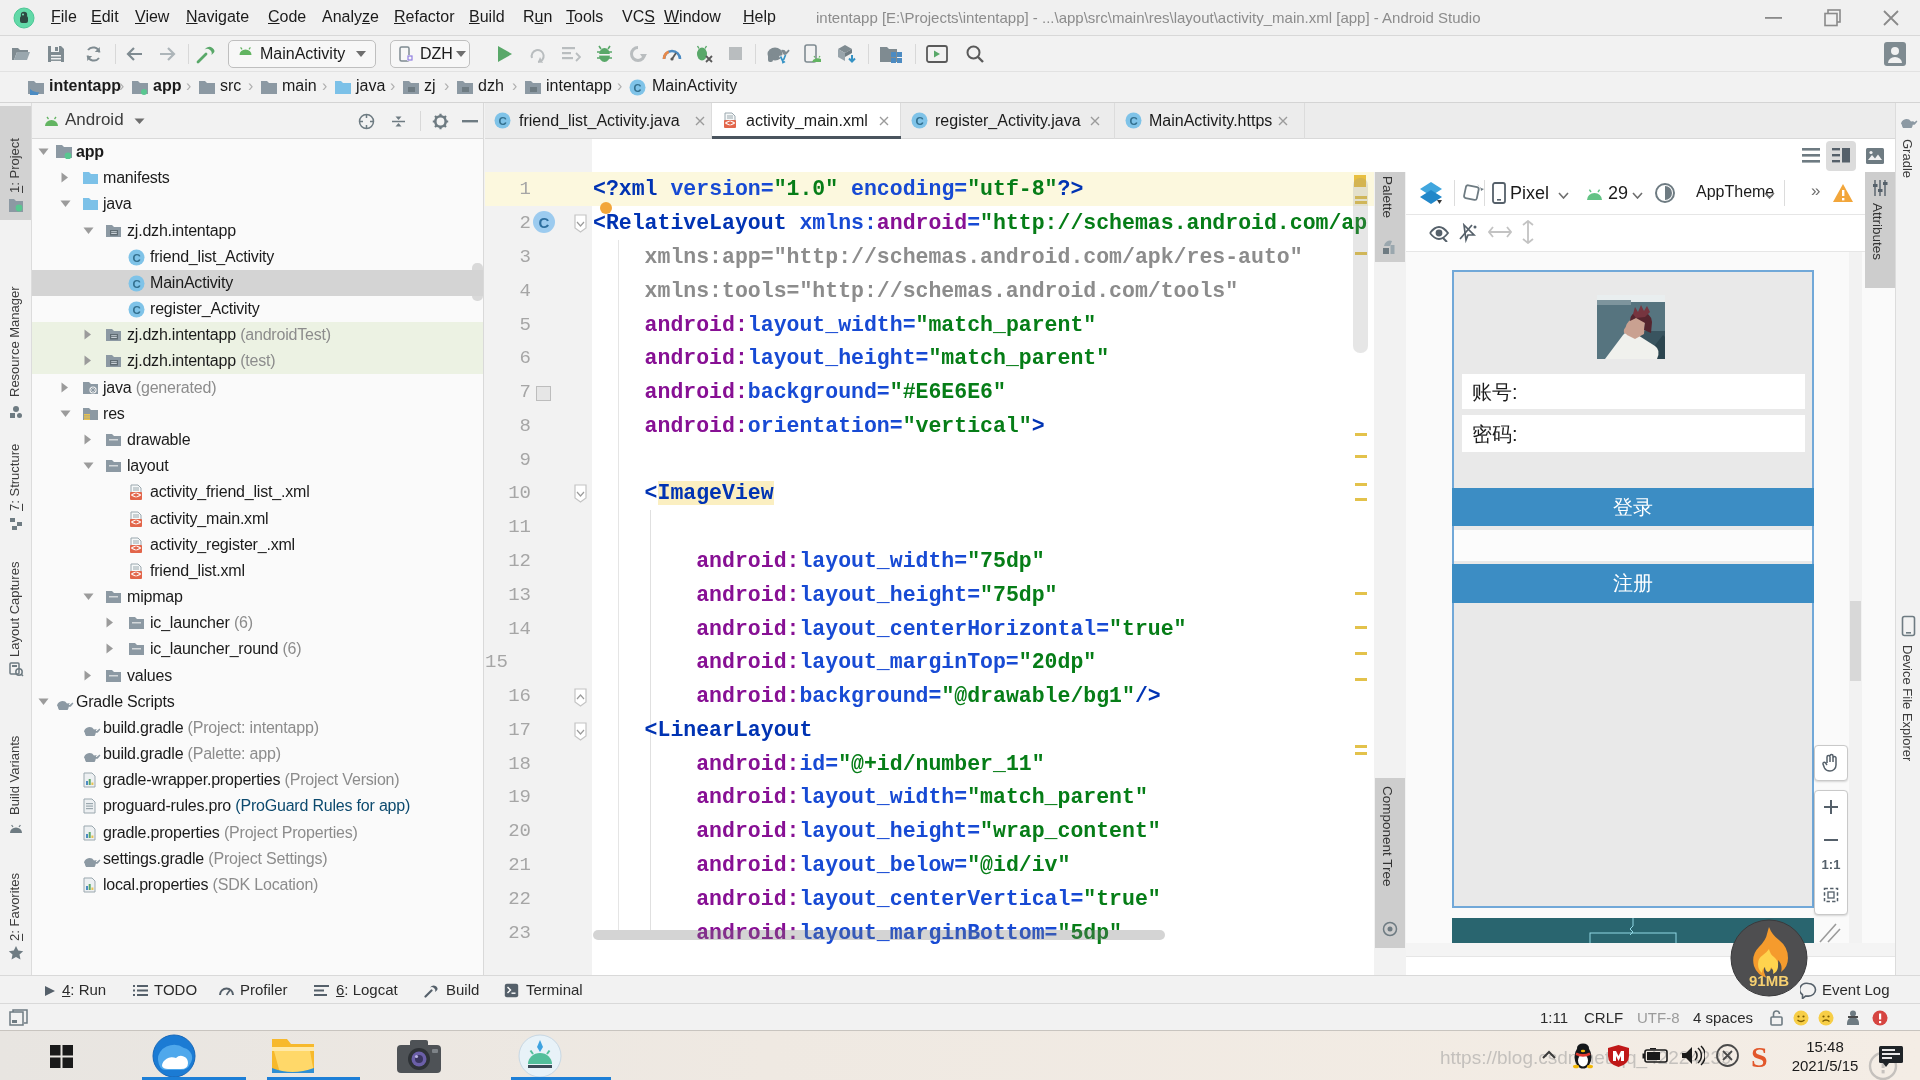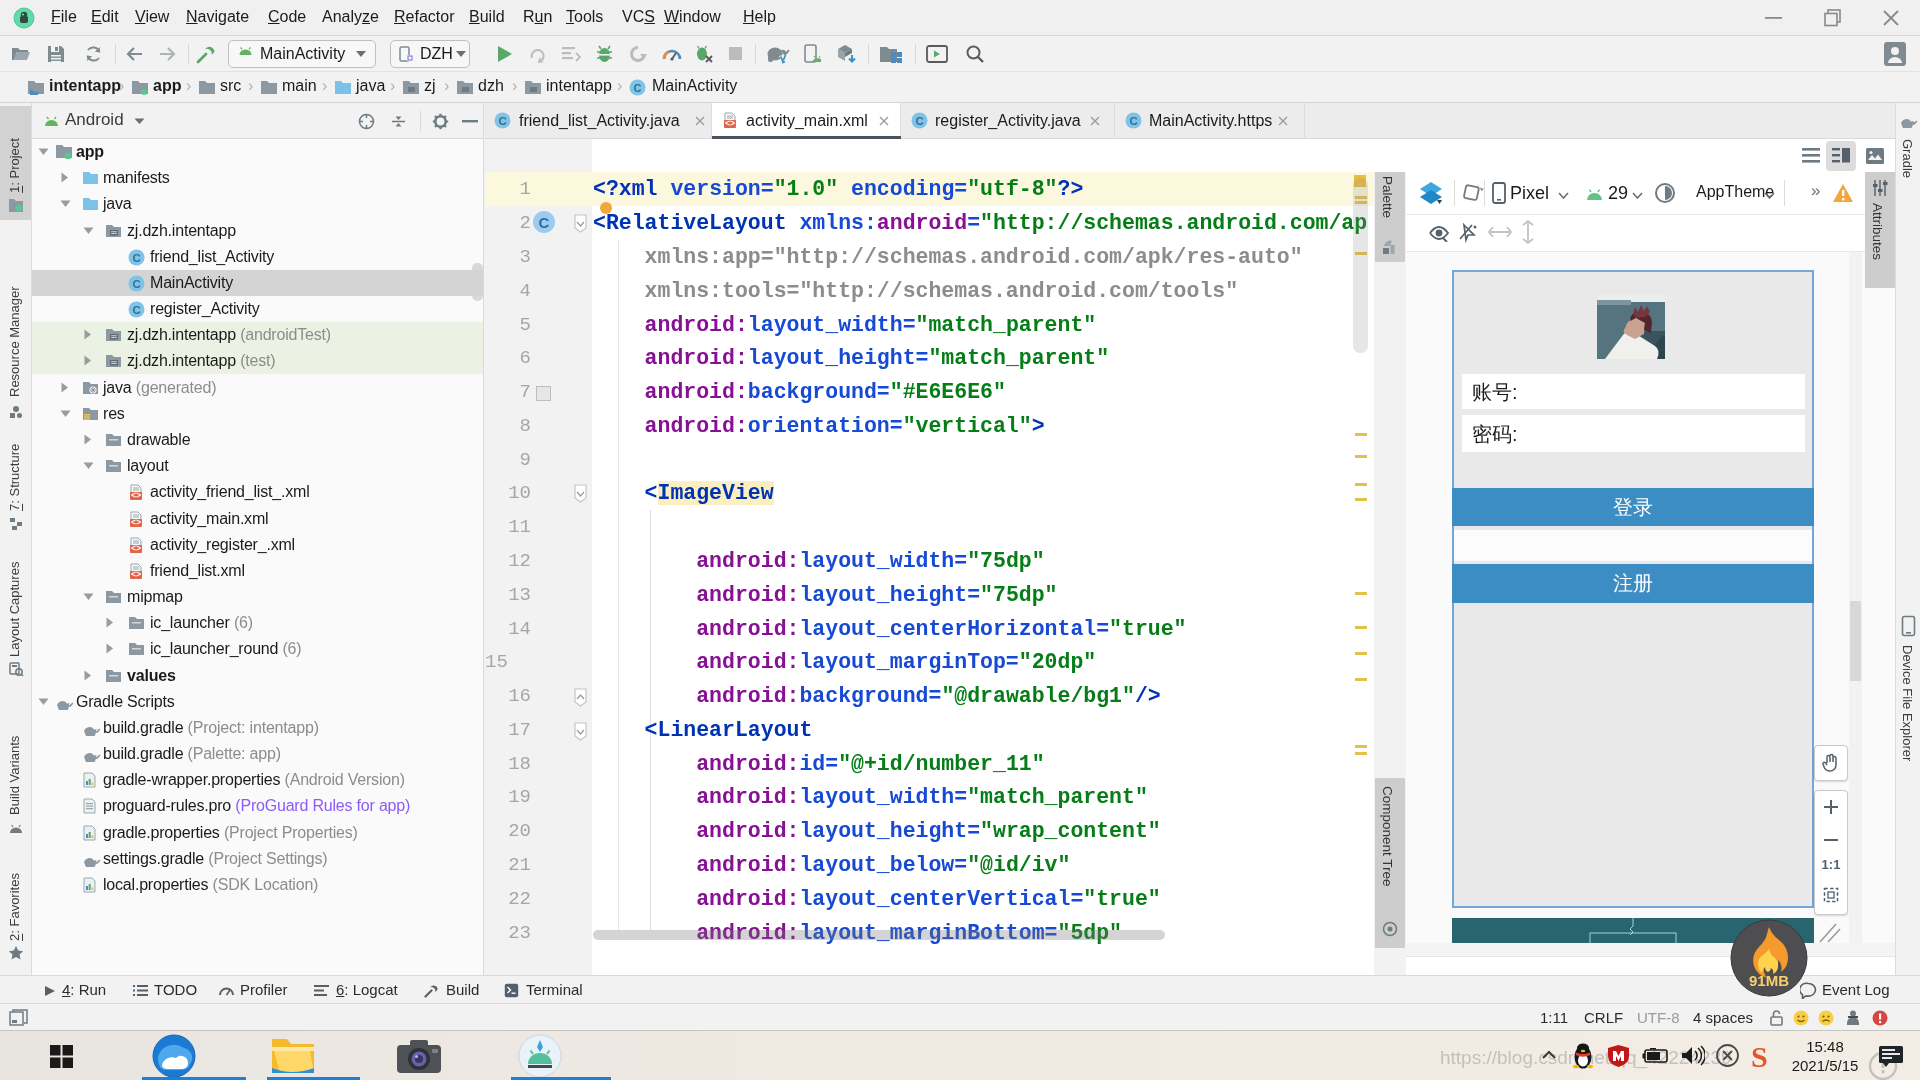--- a/index.html
+++ b/index.html
@@ -37,20 +37,21 @@
     <span class="abs" style="left:268px"><u>C</u>ode</span>
     <span class="abs" style="left:322px">Analy<u>z</u>e</span>
     <span class="abs" style="left:394px"><u>R</u>efactor</span>
     <span class="abs" style="left:469px"><u>B</u>uild</span>
     <span class="abs" style="left:523px">R<u>u</u>n</span>
     <span class="abs" style="left:566px"><u>T</u>ools</span>
     <span class="abs" style="left:622px">VC<u>S</u></span>
     <span class="abs" style="left:664px"><u>W</u>indow</span>
     <span class="abs" style="left:743px"><u>H</u>elp</span>
   </div>
+  <div class="abs" style="left:816px;top:9px;font-size:15px;color:#8C8C8C;white-space:pre;">intentapp [E:\Projects\intentapp] - ...\app\src\main\res\layout\activity_main.xml [app] - Android Studio</div>
 
   <svg class="abs" style="left:1765px;top:16px" width="18" height="4" viewBox="0 0 18 4">
       <rect x="0" y="1" width="17" height="1.8" fill="#8A8A8A"></rect>
     </svg>
   <svg class="abs" style="left:1824px;top:9px" width="18" height="18" viewBox="0 0 18 18">
       <rect x="4" y="1" width="12" height="12" fill="none" stroke="#8A8A8A" stroke-width="1.6"></rect>
       <rect x="1" y="4.5" width="12" height="12" fill="#F0F0F0" stroke="#8A8A8A" stroke-width="1.6"></rect>
     </svg>
   <svg class="abs" style="left:1882px;top:9px" width="18" height="18" viewBox="0 0 18 18">
       <path d="M2 2 L16 16 M16 2 L2 16" stroke="#8A8A8A" stroke-width="1.8"></path>
@@ -493,21 +494,21 @@
       <rect x="4" y="6" width="9" height="1.5" fill="#F2F2F2" opacity="0.7"></rect>
     </svg>
   <div class="abs" style="left:118px;top:501px;font-size:16px;font-weight:normal;color:#1B1B1B;letter-spacing:-0.2px;">ic_launcher_round<span style="color:#8C8C8C"> (6)</span></div>
   <svg class="abs" style="left:52px;top:531px" width="8" height="11" viewBox="0 0 8 11">
       <path d="M0.5 0.5 L7 5.5 L0.5 10.5 z" fill="#9B9B9B"></path>
     </svg>
   <svg class="abs" style="left:73px;top:530px" width="17" height="14" viewBox="0 0 17 14">
       <path d="M1 1 h6 l2 2 h7 v10 H1 z" fill="#8C99A3"></path>
       <rect x="4" y="6" width="9" height="1.5" fill="#F2F2F2" opacity="0.7"></rect>
     </svg>
-  <div class="abs" style="left:95px;top:528px;font-size:16px;font-weight:bold;color:#1B1B1B;letter-spacing:-0.2px;">values</div>
+  <div class="abs" style="left:95px;top:528px;font-size:16px;font-weight:normal;color:#1B1B1B;letter-spacing:-0.2px;">values</div>
   <svg class="abs" style="left:6px;top:559px" width="11" height="8" viewBox="0 0 11 8">
       <path d="M0.5 0.5 L5.5 7 L10.5 0.5 z" fill="#9B9B9B"></path>
     </svg>
   <svg class="abs" style="left:23px;top:556px" width="19" height="15" viewBox="0 0 19 15">
       <path d="M2 11 a5.5 5.5 0 0 1 10 -2.6 q2.6 -0.8 3.6 0.8 l1.8 -1.8 1 1 -2.3 2.8 q-1 1 -2.3 0.2 a5.5 5.5 0 0 1 -11 0.2 z" fill="#8C99A3"></path>
       <circle cx="14.6" cy="9.4" r="0.7" fill="#F2F2F2"></circle>
     </svg>
   <div class="abs" style="left:44px;top:554px;font-size:16px;font-weight:normal;color:#1B1B1B;letter-spacing:-0.2px;">Gradle Scripts</div>
   <svg class="abs" style="left:50px;top:582px" width="19" height="15" viewBox="0 0 19 15">
       <path d="M2 11 a5.5 5.5 0 0 1 10 -2.6 q2.6 -0.8 3.6 0.8 l1.8 -1.8 1 1 -2.3 2.8 q-1 1 -2.3 0.2 a5.5 5.5 0 0 1 -11 0.2 z" fill="#8C99A3"></path>
@@ -518,28 +519,28 @@
       <path d="M2 11 a5.5 5.5 0 0 1 10 -2.6 q2.6 -0.8 3.6 0.8 l1.8 -1.8 1 1 -2.3 2.8 q-1 1 -2.3 0.2 a5.5 5.5 0 0 1 -11 0.2 z" fill="#8C99A3"></path>
       <circle cx="14.6" cy="9.4" r="0.7" fill="#F2F2F2"></circle>
     </svg>
   <div class="abs" style="left:71px;top:606px;font-size:16px;font-weight:normal;color:#1B1B1B;letter-spacing:-0.2px;">build.gradle<span style="color:#8C8C8C"> (Palette: app)</span></div>
   <svg class="abs" style="left:50px;top:633px" width="15" height="16" viewBox="0 0 15 16">
       <path d="M2 1 h8 l3 3 v11 H2 z" fill="#EDF0F2" stroke="#9AA7AE" stroke-width="1"></path>
       <rect x="4" y="9" width="2" height="4" fill="#4C8BC2"></rect>
       <rect x="6.7" y="7" width="2" height="6" fill="#59A869"></rect>
       <rect x="9.4" y="10.5" width="2" height="2.5" fill="#E8C250"></rect>
     </svg>
-  <div class="abs" style="left:71px;top:632px;font-size:16px;font-weight:normal;color:#1B1B1B;letter-spacing:-0.2px;">gradle-wrapper.properties<span style="color:#8C8C8C"> (Android Version)</span></div>
+  <div class="abs" style="left:71px;top:632px;font-size:16px;font-weight:normal;color:#1B1B1B;letter-spacing:-0.2px;">gradle-wrapper.properties<span style="color:#8C8C8C"> (Project Version)</span></div>
   <svg class="abs" style="left:50px;top:659px" width="15" height="16" viewBox="0 0 15 16">
       <path d="M2 1 h8 l3 3 v11 H2 z" fill="#EDF0F2" stroke="#9AA7AE" stroke-width="1"></path>
       <rect x="4" y="5" width="7" height="1.2" fill="#9AA7AE"></rect>
       <rect x="4" y="7.5" width="7" height="1.2" fill="#9AA7AE"></rect>
       <rect x="4" y="10" width="7" height="1.2" fill="#9AA7AE"></rect>
     </svg>
-  <div class="abs" style="left:71px;top:658px;font-size:16px;font-weight:normal;color:#1B1B1B;letter-spacing:-0.2px;">proguard-rules.pro<span style="color:#8b5cf6"> (ProGuard Rules for app)</span></div>
+  <div class="abs" style="left:71px;top:658px;font-size:16px;font-weight:normal;color:#1B1B1B;letter-spacing:-0.2px;">proguard-rules.pro<span style="color:#0c4a6e"> (ProGuard Rules for app)</span></div>
   <svg class="abs" style="left:50px;top:686px" width="15" height="16" viewBox="0 0 15 16">
       <path d="M2 1 h8 l3 3 v11 H2 z" fill="#EDF0F2" stroke="#9AA7AE" stroke-width="1"></path>
       <rect x="4" y="9" width="2" height="4" fill="#4C8BC2"></rect>
       <rect x="6.7" y="7" width="2" height="6" fill="#59A869"></rect>
       <rect x="9.4" y="10.5" width="2" height="2.5" fill="#E8C250"></rect>
     </svg>
   <div class="abs" style="left:71px;top:685px;font-size:16px;font-weight:normal;color:#1B1B1B;letter-spacing:-0.2px;">gradle.properties<span style="color:#8C8C8C"> (Project Properties)</span></div>
   <svg class="abs" style="left:50px;top:713px" width="19" height="15" viewBox="0 0 19 15">
       <path d="M2 11 a5.5 5.5 0 0 1 10 -2.6 q2.6 -0.8 3.6 0.8 l1.8 -1.8 1 1 -2.3 2.8 q-1 1 -2.3 0.2 a5.5 5.5 0 0 1 -11 0.2 z" fill="#8C99A3"></path>
       <circle cx="14.6" cy="9.4" r="0.7" fill="#F2F2F2"></circle>

